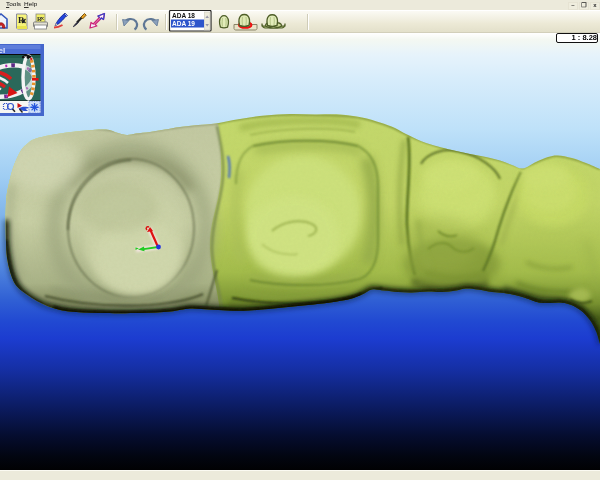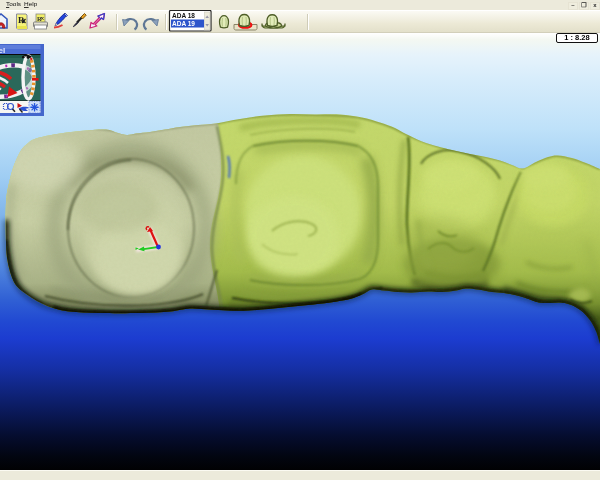--- a/index.html
+++ b/index.html
@@ -31,21 +31,21 @@
       #2149d2 66%,
       #1c3cd0 70%,
       #152fa4 77%,
       #0c1d66 85%,
       #050d30 92%,
       #020510 97%,
       #010103 100%);}
   
   #scalebox{position:absolute;top:33px;left:556px;width:40px;height:8px;
     background:#fff;border:1.5px solid #111;border-radius:2px;
-    font-size:7.5px;font-weight:bold;color:#000;text-align:center;line-height:8.5px;}
+    font-size:7.5px;font-weight:bold;color:#000;text-align:right;line-height:8.5px;}
   
   #statusbar{position:absolute;top:470px;left:0;width:600px;height:10px;
     background:#eceadb;border-top:1px solid #fbfaf2;box-sizing:border-box;}
   
   #miniwin{position:absolute;top:44px;left:-14px;width:57px;height:71px;}
   svg{display:block;}
   .abs{position:absolute;}
 </style>
 </head>
 <body>

